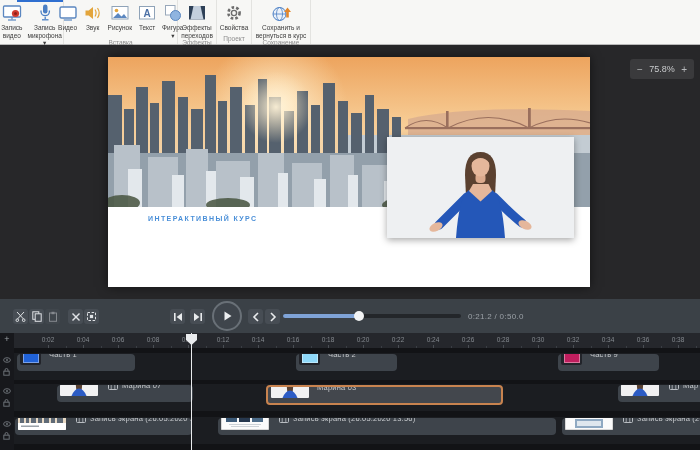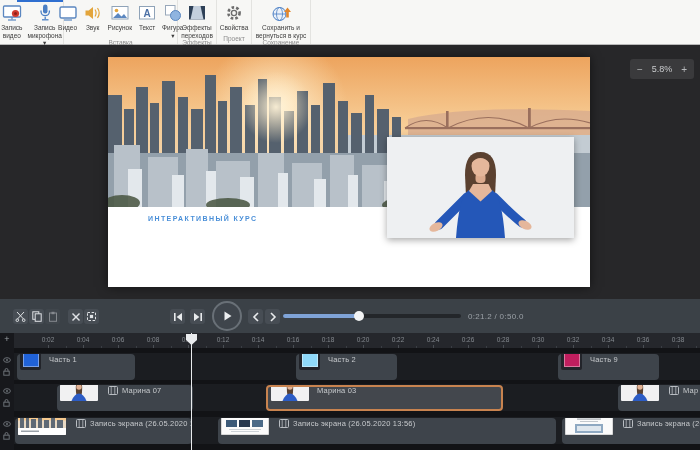--- a/index.html
+++ b/index.html
@@ -46,21 +46,21 @@
   .slider-thumb{position:absolute;top:-3px;width:10px;height:10px;border-radius:50%;background:#f2f3f4;}
   .time-display{position:absolute;left:468px;top:13px;font-size:8px;color:#9ba1a7;letter-spacing:.3px;}
   
   .ruler{position:absolute;top:333px;left:0;width:700px;height:15px;background:#25272c;}
   .tick-label{position:absolute;top:3px;font-size:6.5px;color:#84898f;transform:translateX(-50%);}
   .tick-mark{position:absolute;bottom:0;width:1px;height:3px;background:#4a4e54;}
   .tick-minor{position:absolute;bottom:0;width:1px;height:2px;background:#3a3e44;}
   
   .tracks{position:absolute;top:348px;left:0;width:700px;height:102px;background:#121316;overflow:hidden;}
   .track-row{position:absolute;left:0;width:700px;height:27px;background:#1b1d21;}
-  .clip{position:absolute;top:1px;height:26px;background:#3e444b;border-radius:4px;
+  .clip{position:absolute;top:1px;height:17px;background:#3e444b;border-radius:4px;
     display:flex;align-items:center;padding:0 6px 16px 3px;box-sizing:border-box;overflow:hidden;white-space:nowrap;}
   .clip.selected{background:#43474d;border-style:solid;border-width:2px;}
   .clip-label{font-size:7.5px;color:#c7cacd;letter-spacing:.2px;margin-left:8px;}
   .film-ic{display:flex;margin-left:10px;}
   .film-ic + .clip-label{margin-left:4px;}
   .thumb-frame{width:21px;height:21px;background:#22242a;border-radius:2px;flex:0 0 auto;
     display:flex;align-items:center;justify-content:center;}
   .thumb-color{width:14px;height:14px;border:1px solid rgba(255,255,255,.4);}
   .thumb-img{flex:0 0 auto;display:flex;border-radius:1px;overflow:hidden;}
   
@@ -317,21 +317,21 @@
         <rect x="88.5" y="36" width="10" height="10" rx="4" fill="#dcab8e"></rect>
         <ellipse cx="93.5" cy="29" rx="9" ry="10.5" fill="#e5b79b"></ellipse>
         <path d="M84.5 26 q0-9 9-9 q9 0 9 9 q-4-5 -9-5 q-5 0-9 5z" fill="#5b4130"></path>
         <ellipse cx="49" cy="90" rx="7" ry="4" fill="#e5b79b" transform="rotate(-25 49 90)"></ellipse>
         <ellipse cx="138" cy="88" rx="7" ry="4" fill="#e5b79b" transform="rotate(25 138 88)"></ellipse>
       </svg>
     </div>
   </div>
   <div class="zoomctl">
     <span class="zbtn">−</span>
-    <span>5.8%</span>
+    <span>75.8%</span>
     <span class="zbtn">+</span>
   </div>
 </div>
 
 <div class="controlbar">
   <div class="playbtn">
     <svg width="12" height="12" viewBox="0 0 12 12">
       <path d="M3.5 1.5 L10.5 6 L3.5 10.5z" fill="#eceef0"></path>
     </svg>
   </div>

